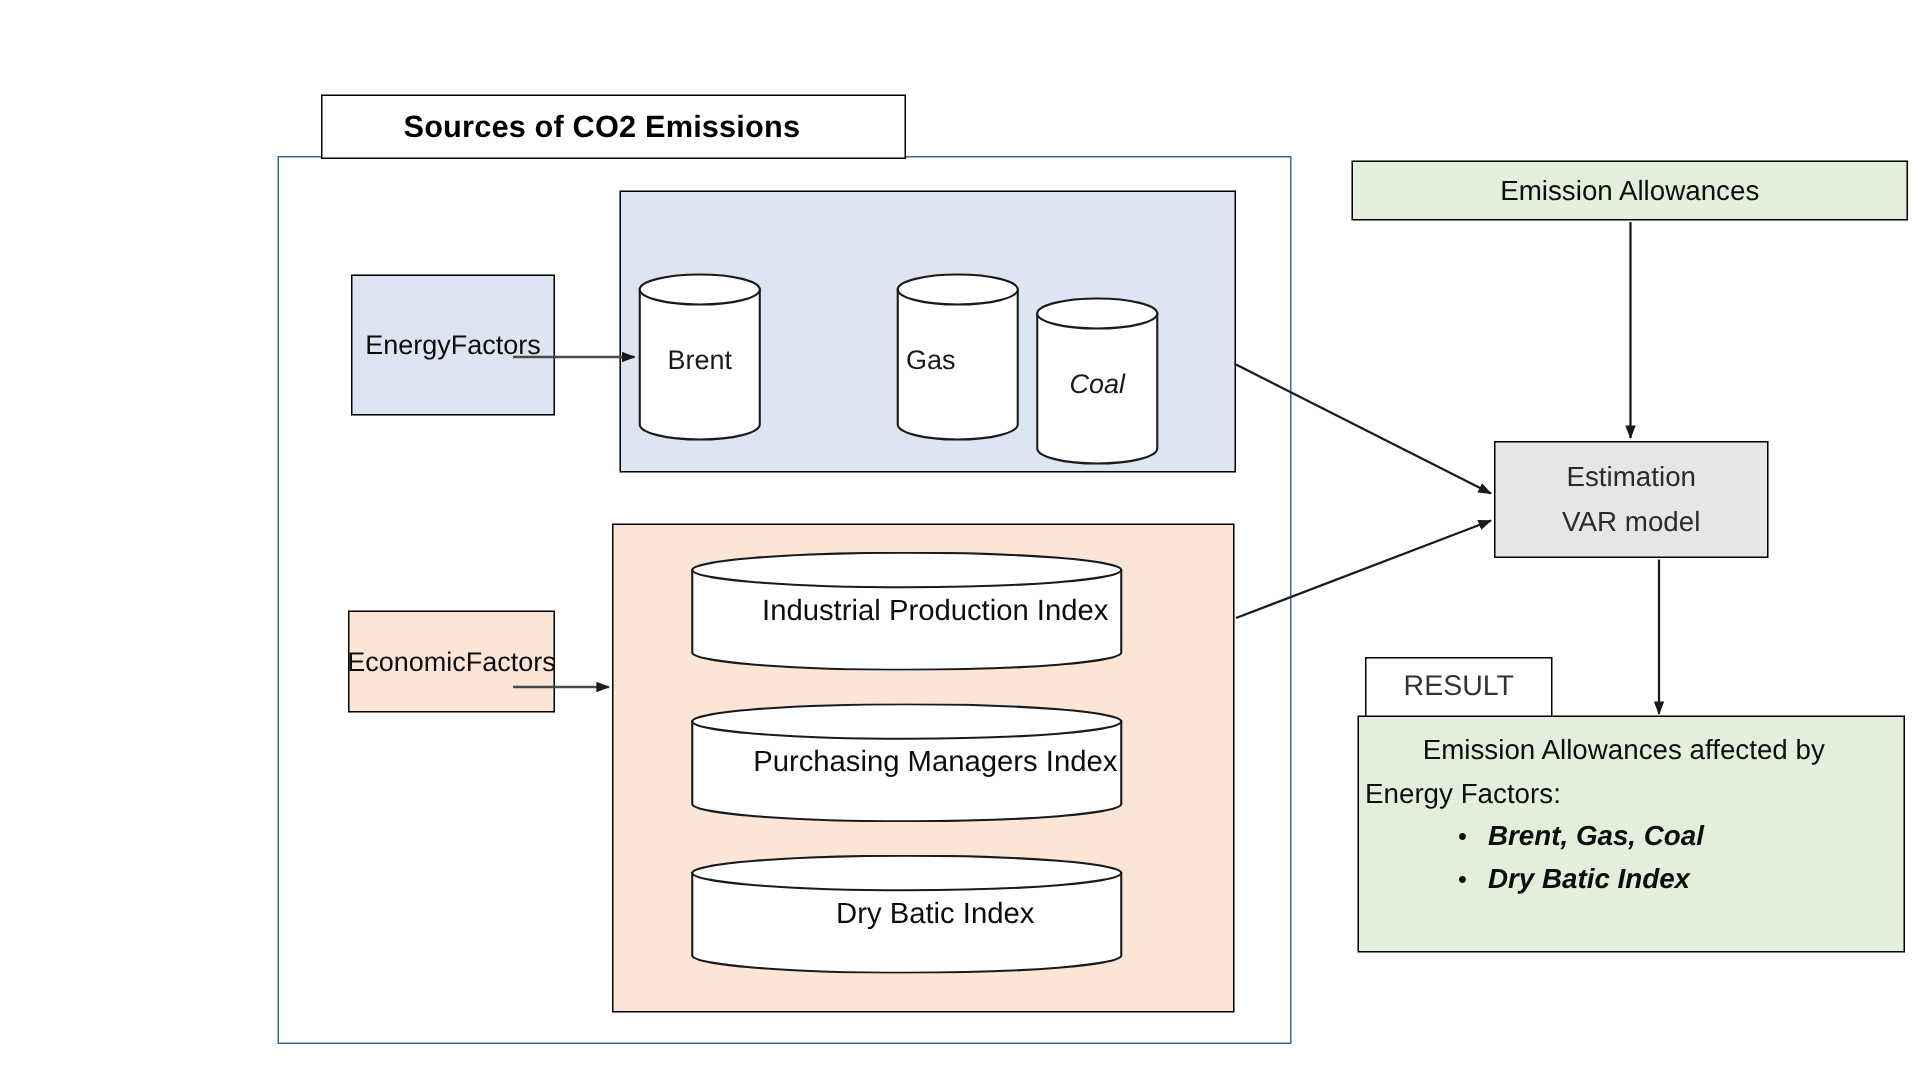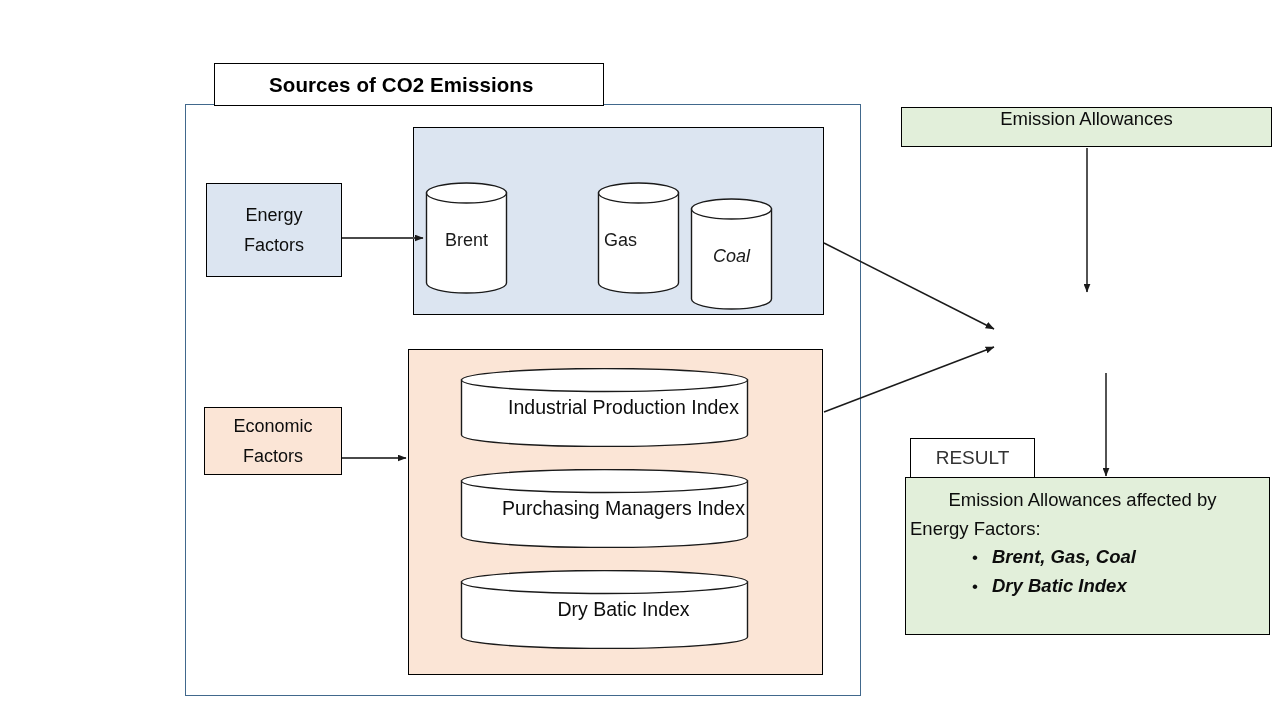--- a/index.html
+++ b/index.html
@@ -61,26 +61,27 @@
     color: #000000;
     margin-left: 28px;
   }
 
   
   .factor-box {
     position: absolute;
     border: 1.3px solid #000000;
     box-sizing: border-box;
     display: flex;
-    flex-direction: column;
+    flex-direction: row;
     align-items: center;
     justify-content: center;
     font-size: 18px;
     line-height: 1.68;
     color: #0d0d0d;
+    margin-left: 28px;
   }
   .factor-energy {
     left: 206px; top: 183px;
     width: 136px; height: 94px;
     background: #dce5f1;
   }
   .factor-economic {
     left: 204px; top: 407px;
     width: 138px; height: 68px;
     background: #fbe5d6;
@@ -139,20 +140,21 @@
 
   
   .box-allowances {
     position: absolute;
     left: 901px; top: 107px;
     width: 371px; height: 40px;
     background: #e2efda;
     border: 1.6px solid #000000;
     box-sizing: border-box;
     display: flex;
+    align-items: center;
     justify-content: center;
     font-size: 18.5px;
     color: #0d0d0d;
   }
 
   .box-estimation {
     position: absolute;
     left: 996px; top: 294px;
     width: 183px; height: 78px;
     background: #e7e6e6;
@@ -282,20 +284,24 @@
       <path d="M1.5,12 L1.5,67 A143,11.5 0 0 0 287.5,67 L287.5,12 Z" fill="#ffffff" stroke="#1a1a1a" stroke-width="1.4"></path>
       <ellipse cx="144.5" cy="12" rx="143" ry="11.5" fill="#ffffff" stroke="#1a1a1a" stroke-width="1.4"></ellipse>
     </svg>
     <span class="cyl-label">Dry Batic Index</span>
   </div>
 
   <div class="box-allowances">
     <span>Emission Allowances</span>
   </div>
 
+  <div class="box-estimation">
+    <span>Estimation</span>
+    <span>VAR model</span>
+  </div>
 
   <div class="box-result">
     <div class="result-line-center">Emission Allowances affected by</div>
     <div class="result-line">Energy Factors:</div>
     <div class="result-bullet">
       <span class="dot">•</span>
       <span class="txt">Brent, Gas, Coal</span>
     </div>
     <div class="result-bullet">
       <span class="dot">•</span>

